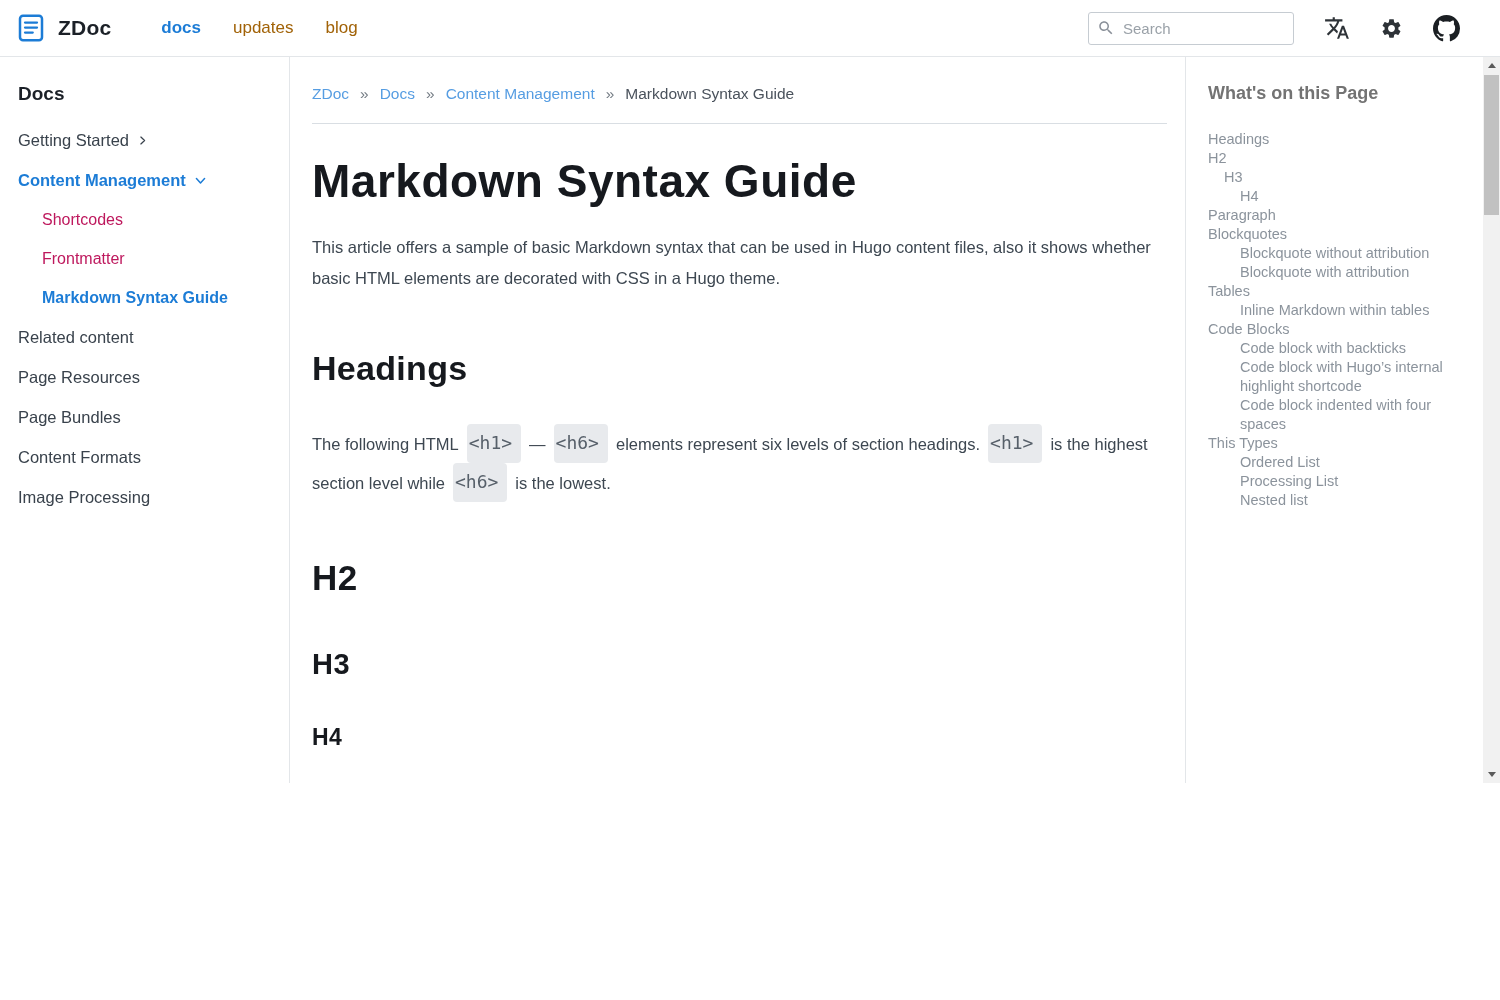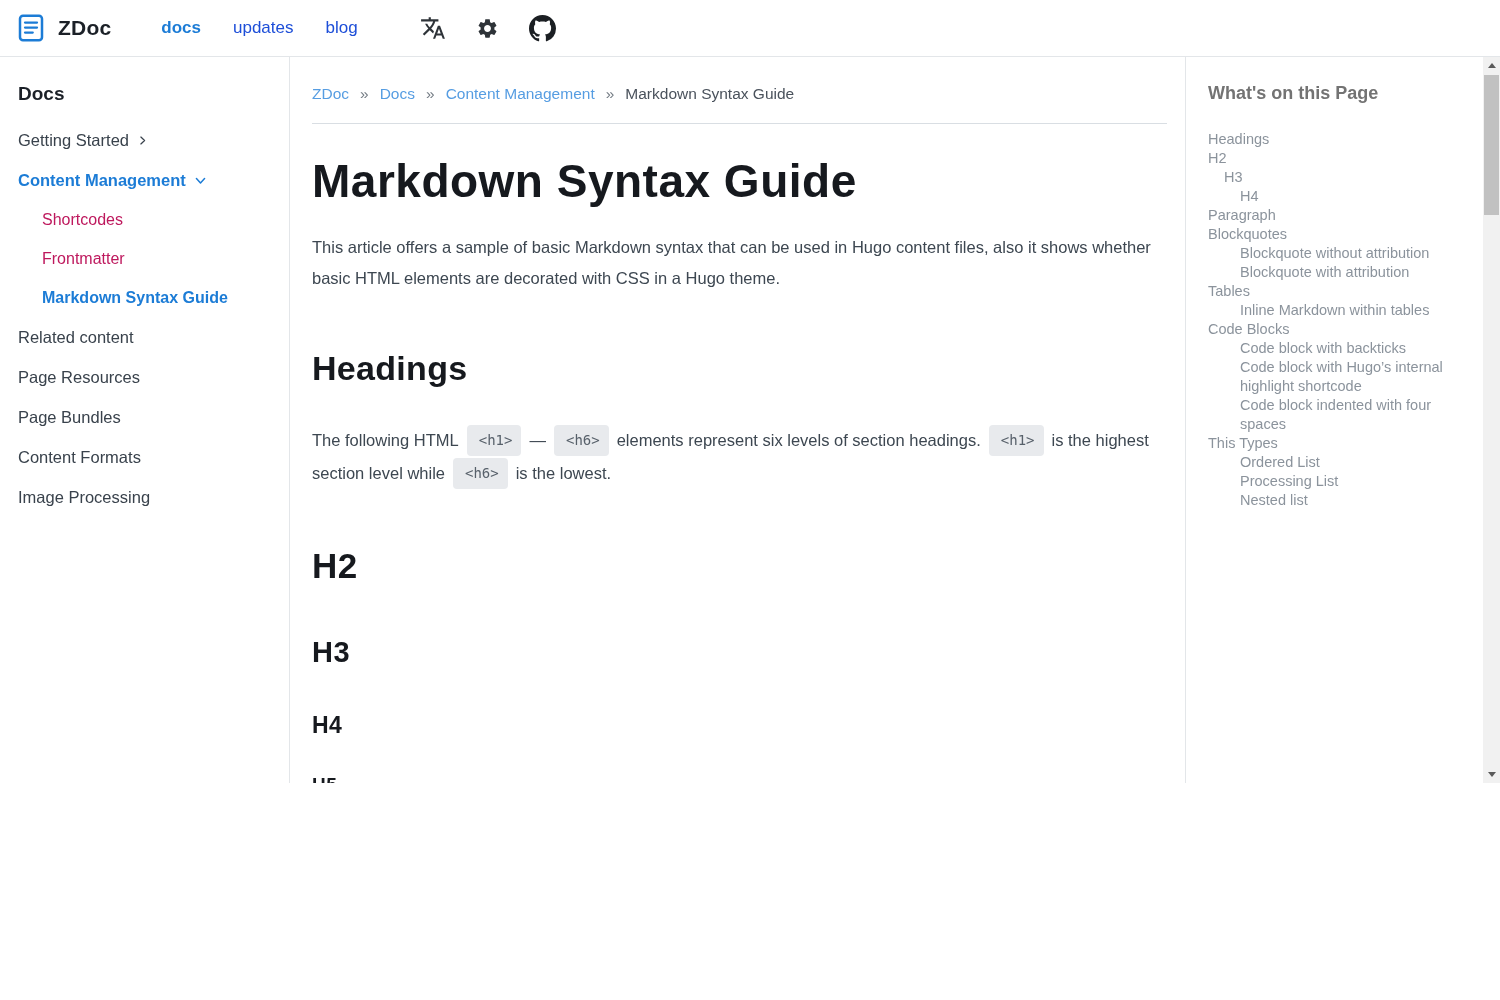--- a/index.html
+++ b/index.html
@@ -7,21 +7,21 @@
     font-family:"Liberation Sans","DejaVu Sans",sans-serif; }
   .app { display:flex; flex-direction:column; height:783px;justify-content:center; }
 
   
   .navbar { height:57px; flex:0 0 auto; display:flex; align-items:center;
     padding:0 40px 0 16px; border-bottom:1px solid #e3e6e9; background:#fff; }
   .brand { display:flex; align-items:center; cursor:pointer; }
   .brand-logo { display:flex; margin-right:12px; }
   .brand-name { font-size:21px; font-weight:bold; color:#1b2027; letter-spacing:.2px; }
   .nav-links { display:flex; align-items:center; margin-left:50px; }
-  .nav-link { font-size:17px; color:#1d4ed8; margin-right:32px; text-decoration:none; cursor:pointer; }
+  .nav-link { font-size:17px; color:#a16207; margin-right:32px; text-decoration:none; cursor:pointer; }
   .nav-link.active { color:#1c7cd6; font-weight:bold; }
   .search-box { margin-left:auto; width:206px; height:33px; border:1px solid #c6ccd2; border-radius:3px;
     display:flex; align-items:center; padding:0 8px; background:#fff; }
   .search-box svg { flex:0 0 auto; }
   .search-input { border:none; outline:none; width:100%; margin-left:8px; font-size:15px; color:#444;
     font-family:"Liberation Sans","DejaVu Sans",sans-serif; }
   .search-input::placeholder { color:#9aa1a8; }
   .icon-btn { display:flex; align-items:center; justify-content:center; margin-left:30px; cursor:pointer; }
 
   
@@ -42,22 +42,22 @@
   .breadcrumb { font-size:15.5px; display:flex; align-items:center; flex-wrap:wrap; }
   .bc-item { color:#4a525c; }
   .bc-item.link { color:#569de2; cursor:pointer; }
   .bc-sep { color:#757d85; margin:0 11px; }
   .rule { border:none; border-top:1px solid #d9dee3; margin:20px 0 0 0; }
   .page-title { font-size:46px; font-weight:800; color:#16191e; margin-top:30px; letter-spacing:.5px; }
   .body-p { font-size:16.5px; line-height:1.85; color:#3d4751; max-width:862px; }
   .intro { margin-top:24px; }
   .section-h2 { font-size:34px; font-weight:800; color:#16191e; margin-top:56px; letter-spacing:.3px; }
   .headings-p { margin-top:36px; line-height:2.0; }
-  .chip { display:inline-block; background:#e8eaed; color:#57606a; border-radius:4px; padding:1px 9px 2px 12px;
-    font-family:"DejaVu Sans Mono","Liberation Mono",monospace; font-size:14px; margin:0 8px; vertical-align:1px; }
+  .chip { display:inline-block; background:#e8eaed; color:#57606a; border-radius:4px; padding:1px 9px 2px 2px;
+    font-family:"DejaVu Sans Mono","Liberation Mono",monospace; font-size:18px; margin:0 8px; vertical-align:1px; }
   .sample-h { font-weight:800; color:#16191e; line-height:1.05; letter-spacing:.5px; }
   .sample-h1 { font-size:44px; margin-top:64px; }
   .sample-h2 { font-size:35px; margin-top:58px; }
   .sample-h3 { font-size:29px; margin-top:52px; }
   .sample-h4 { font-size:23px; margin-top:46px; }
   .sample-h5 { font-size:19px; margin-top:38px; }
   .sample-h6 { font-size:15.5px; margin-top:28px; }
 
   
   .toc { width:298px; flex:0 0 auto; border-left:1px solid #e3e6e9; padding:26px 24px 0 22px; background:#fff; }
@@ -89,20 +89,28 @@
           <line x1="7.2" y1="15.6" x2="13.4" y2="15.6" stroke="#1c7cd6" stroke-width="1.8" stroke-linecap="round"></line>
         </svg>
       </span>
       <span class="brand-name">ZDoc</span>
     </div>
     <div class="nav-links">
         <a class="nav-link active">docs</a>
         <a class="nav-link">updates</a>
         <a class="nav-link">blog</a>
       </div>
+    <div class="search-box">
+      <span style="display:flex;">
+        <svg width="18" height="18" viewBox="0 0 24 24" fill="#8a9099">
+          <path d="M15.5 14h-.79l-.28-.27C15.41 12.59 16 11.11 16 9.5 16 5.91 13.09 3 9.5 3S3 5.91 3 9.5 5.91 16 9.5 16c1.61 0 3.09-.59 4.23-1.57l.27.28v.79l5 4.99L20.49 19l-4.99-5zm-6 0C7.01 14 5 11.99 5 9.5S7.01 5 9.5 5 14 7.01 14 9.5 11.99 14 9.5 14z"></path>
+        </svg>
+      </span>
+      <input class="search-input" type="text" placeholder="Search" style="">
+    </div>
     <span class="icon-btn">
       <svg width="26" height="26" viewBox="0 0 24 24" fill="#2e3338">
         <path d="M12.87 15.07l-2.54-2.51.03-.03c1.74-1.94 2.98-4.17 3.71-6.53H17V4h-7V2H8v2H1v1.99h11.17C11.5 7.92 10.44 9.75 9 11.35 8.07 10.32 7.3 9.19 6.69 8h-2c.73 1.63 1.73 3.17 2.98 4.56l-5.09 5.02L4 19l5-5 3.11 3.11.76-2.04zM18.5 10h-2L12 22h2l1.12-3h4.75L21 22h2l-4.5-12zm-2.62 7l1.62-4.33L19.12 17h-3.24z"></path>
       </svg>
     </span>
     <span class="icon-btn">
       <svg width="23" height="23" viewBox="0 0 24 24" fill="#2e3338">
         <path d="M19.14 12.94c.04-.3.06-.61.06-.94 0-.32-.02-.64-.07-.94l2.03-1.58c.18-.14.23-.41.12-.61l-1.92-3.32c-.12-.22-.37-.29-.59-.22l-2.39.96c-.5-.38-1.03-.7-1.62-.94l-.36-2.54c-.04-.24-.24-.41-.48-.41h-3.84c-.24 0-.43.17-.47.41l-.36 2.54c-.59.24-1.13.57-1.62.94l-2.39-.96c-.22-.08-.47 0-.59.22L2.74 8.87c-.12.21-.08.47.12.61l2.03 1.58c-.05.3-.09.63-.09.94s.02.64.07.94l-2.03 1.58c-.18.14-.23.41-.12.61l1.92 3.32c.12.22.37.29.59.22l2.39-.96c.5.38 1.03.7 1.62.94l.36 2.54c.05.24.24.41.48.41h3.84c.24 0 .44-.17.47-.41l.36-2.54c.59-.24 1.13-.56 1.62-.94l2.39.96c.22.08.47 0 .59-.22l1.92-3.32c.12-.22.07-.47-.12-.61l-2.01-1.58zM12 15.6c-1.98 0-3.6-1.62-3.6-3.6s1.62-3.6 3.6-3.6 3.6 1.62 3.6 3.6-1.62 3.6-3.6 3.6z"></path>
       </svg>
     </span>

